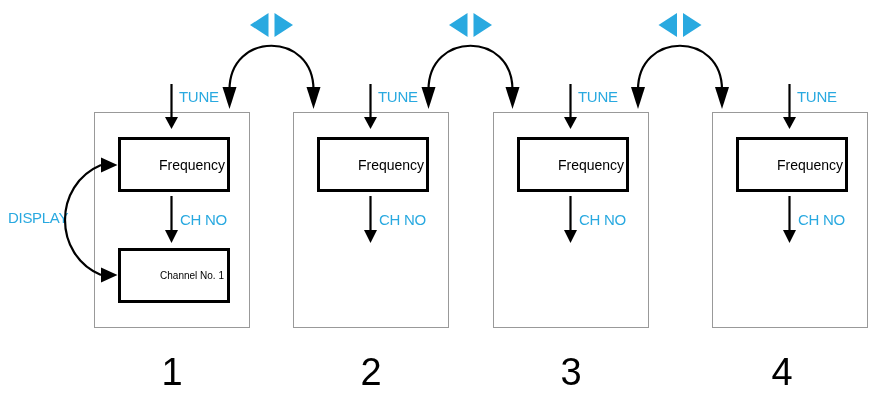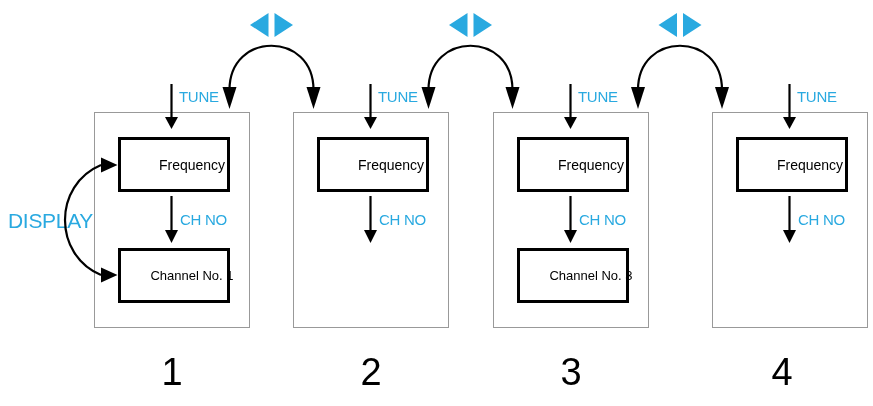--- a/index.html
+++ b/index.html
@@ -13,27 +13,27 @@
     position:absolute;left:0;top:112px;width:156px;height:216px;
     border:1px solid #999;box-sizing:border-box;background:#fff;
   }
   .inner-box{
     position:absolute;left:24px;width:112px;height:55px;
     border:3px solid #000;box-sizing:border-box;background:#fff;
     display:flex;align-items:center;justify-content:center;
     font-size:14px;color:#000;white-space:nowrap;padding-left:36px;
   }
   .freq{top:137px}
-  .chan{top:248px;font-size:13px}
+  .chan{top:248px;font-size:10px}
   .cyan-label{
     position:absolute;font-size:15px;letter-spacing:-0.3px;white-space:nowrap;
   }
   .tune{left:calc(50% + 7px);top:88px}
   .chno{left:calc(50% + 8px);top:211px}
-  .display-label{position:absolute;left:8px;top:209px;font-size:21px;letter-spacing:-0.3px;}
+  .display-label{position:absolute;left:8px;top:209px;font-size:15px;letter-spacing:-0.3px;}
   .num{
     position:absolute;left:0;width:100%;top:352px;text-align:center;
     font-size:38px;line-height:40px;color:#000;
   }
   .b4 .num{transform:translateX(-8px);}
   svg.overlay{position:absolute;left:0;top:0;pointer-events:none;}
   .stroke{stroke:#000;fill:none;stroke-width:2.2;}
   .head{fill:#000;stroke:none;}
 </style>
 </head>
@@ -56,21 +56,20 @@
     <div class="inner-box freq">Frequency</div>
     <div class="cyan-label accent-text chno" style="color: rgb(41, 169, 224);">CH NO</div>
     <div class="num">2</div>
   </div>
 
   <div class="block b3">
     <div class="outer-box"></div>
     <div class="cyan-label accent-text tune" style="color: rgb(41, 169, 224);">TUNE</div>
     <div class="inner-box freq">Frequency</div>
     <div class="cyan-label accent-text chno" style="color: rgb(41, 169, 224);">CH NO</div>
-    <div class="inner-box chan">Channel No. 3</div>
     <div class="num">3</div>
   </div>
 
   <div class="block b4">
     <div class="outer-box"></div>
     <div class="cyan-label accent-text tune" style="color: rgb(41, 169, 224);">TUNE</div>
     <div class="inner-box freq">Frequency</div>
     <div class="cyan-label accent-text chno" style="color: rgb(41, 169, 224);">CH NO</div>
     <div class="num">4</div>
   </div>

